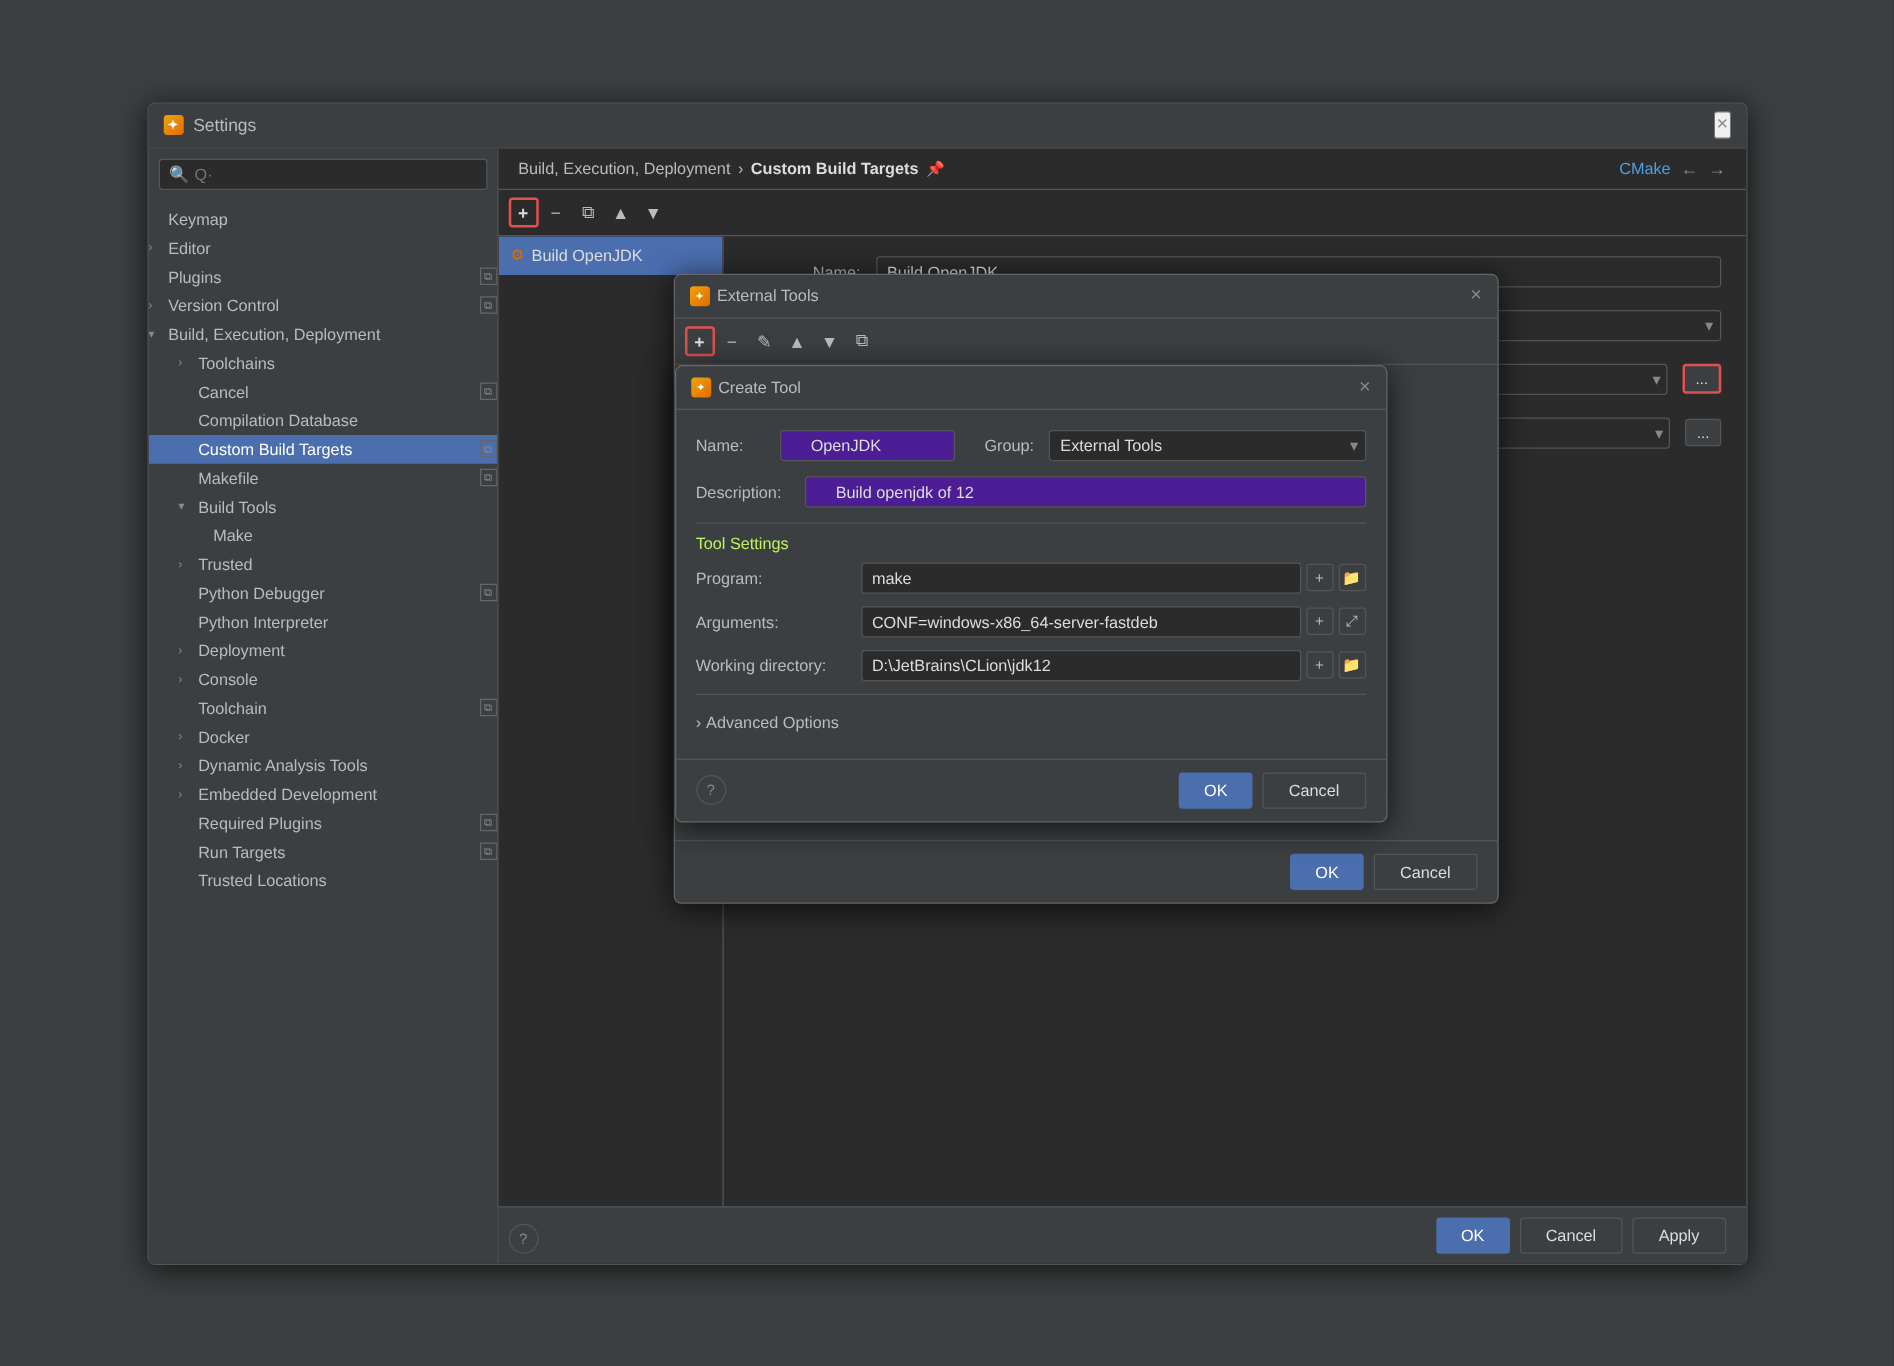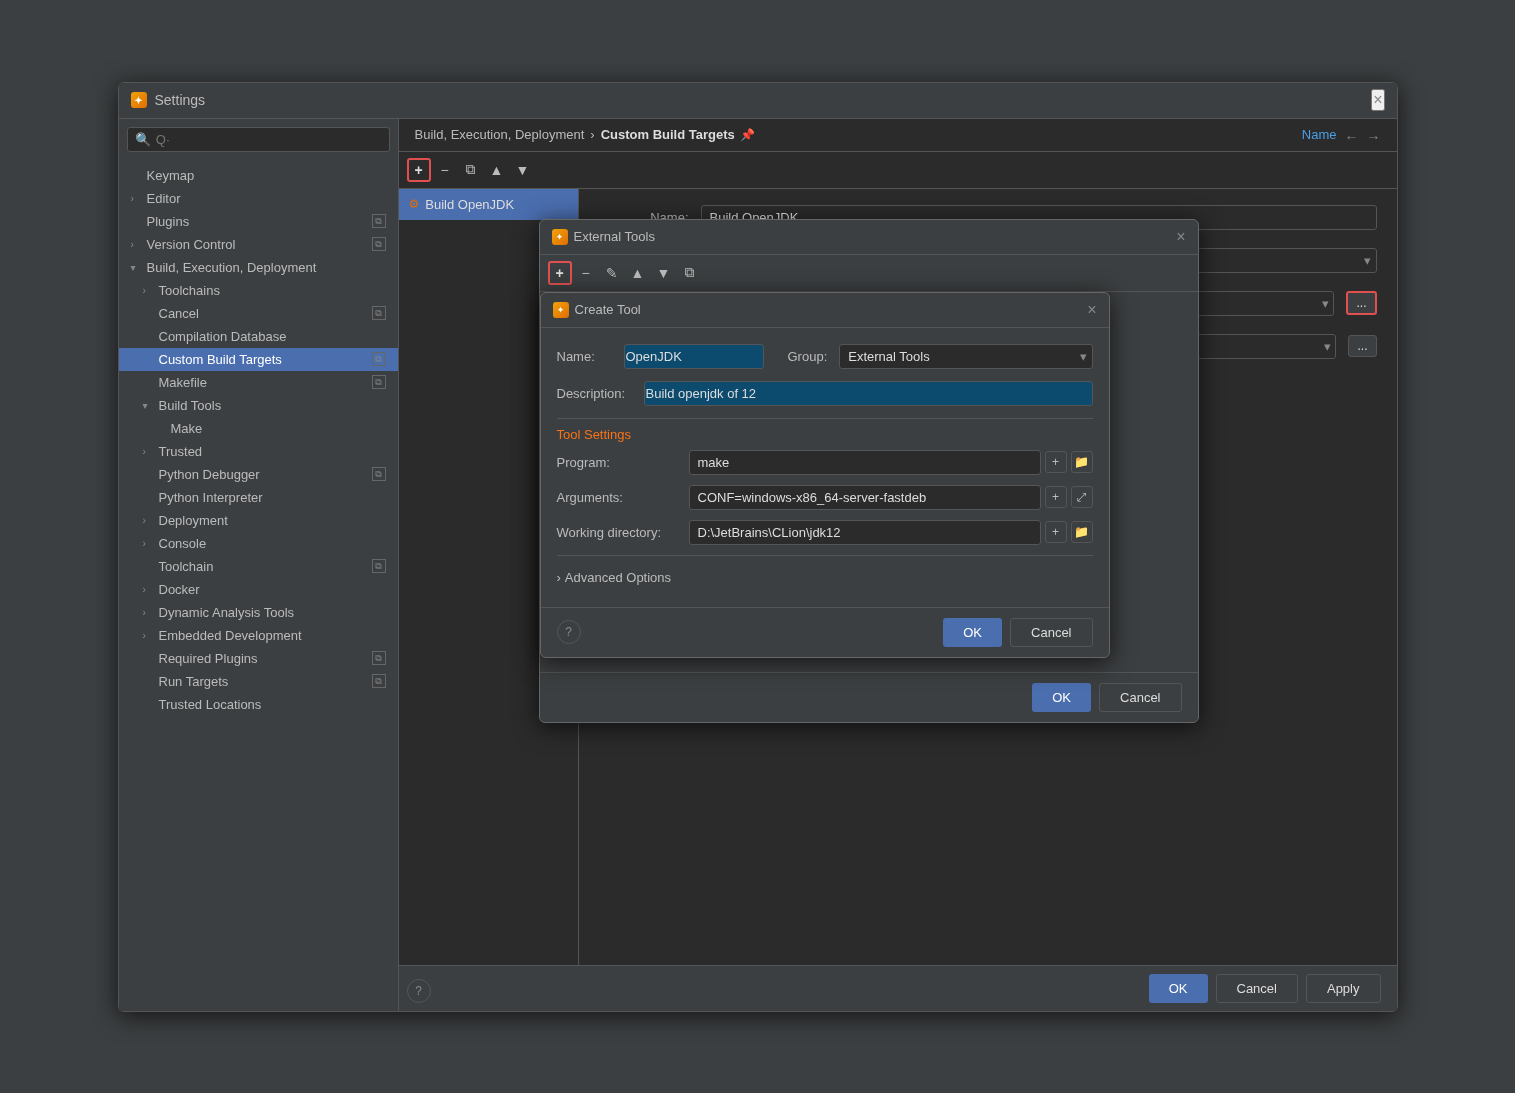--- a/index.html
+++ b/index.html
@@ -80,21 +80,21 @@
       color: #bbb;
       font-size: 13px;
       width: 100%;
     }
     .sidebar-tree {
       flex: 1;
       overflow-y: auto;
       padding: 4px 0;
     }
     .tree-item {
-      padding: 4px 12px;
+      padding: 4px 0;
       color: #bbb;
       cursor: pointer;
       display: flex;
       align-items: center;
       gap: 4px;
       white-space: nowrap;
     }
     .tree-item.selected { background: #4b6eaf; color: white; }
     .tree-item .arrow { font-size: 10px; color: #888; width: 12px; }
     .tree-item .item-label { flex: 1; }
@@ -309,43 +309,43 @@
       width: 600px;
       background: #3c3f41;
       border: 1px solid #666;
       border-radius: 6px;
       box-shadow: 0 4px 24px rgba(0,0,0,0.7);
     }
     .create-tool-body {
       padding: 16px;
     }
     .ct-input {
-      background: #0c4a6e;
-      border: 1px solid #555;
-      border-radius: 3px;
-      padding: 4px 1px;
+      background: #4c1d95;
+      border: 1px solid #555;
+      border-radius: 3px;
+      padding: 4px 24px;
       color: #ddd;
       font-size: 13px;
     }
     .ct-input-wide { flex: 1; }
     .ct-group-select-wrap {
       display: flex; align-items: center; position: relative; flex: 1;
     }
     .ct-group-select {
       flex: 1;
       background: #2b2b2b;
       border: 1px solid #555;
       border-radius: 3px;
       padding: 4px 24px 4px 8px;
       color: #ddd;
       font-size: 13px;
       appearance: none;
     }
     .section-title {
-      color: #f97316;
+      color: #bef264;
       margin: 8px 0;
       font-size: 13px;
     }
     .section-divider {
       border: none;
       border-top: 1px solid #555;
       margin: 8px 0;
     }
     .ct-program-row {
       display: flex;
@@ -520,21 +520,21 @@
     <div class="main-content">
 
       <div class="breadcrumb-bar">
         <div class="breadcrumb">
           <span>Build, Execution, Deployment</span>
           <span>›</span>
           <span class="current">Custom Build Targets</span>
           <span style="color:#888; font-size:12px;">📌</span>
         </div>
         <div class="breadcrumb-actions">
-          <button class="breadcrumb-btn">Name</button>
+          <button class="breadcrumb-btn">CMake</button>
           <button class="nav-arrow">←</button>
           <button class="nav-arrow">→</button>
         </div>
       </div>
 
       <div class="toolbar">
         <button class="toolbar-btn add" style="border:2px solid #e05050;">+</button>
         <button class="toolbar-btn">−</button>
         <button class="toolbar-btn">⧉</button>
         <button class="toolbar-btn">▲</button>

